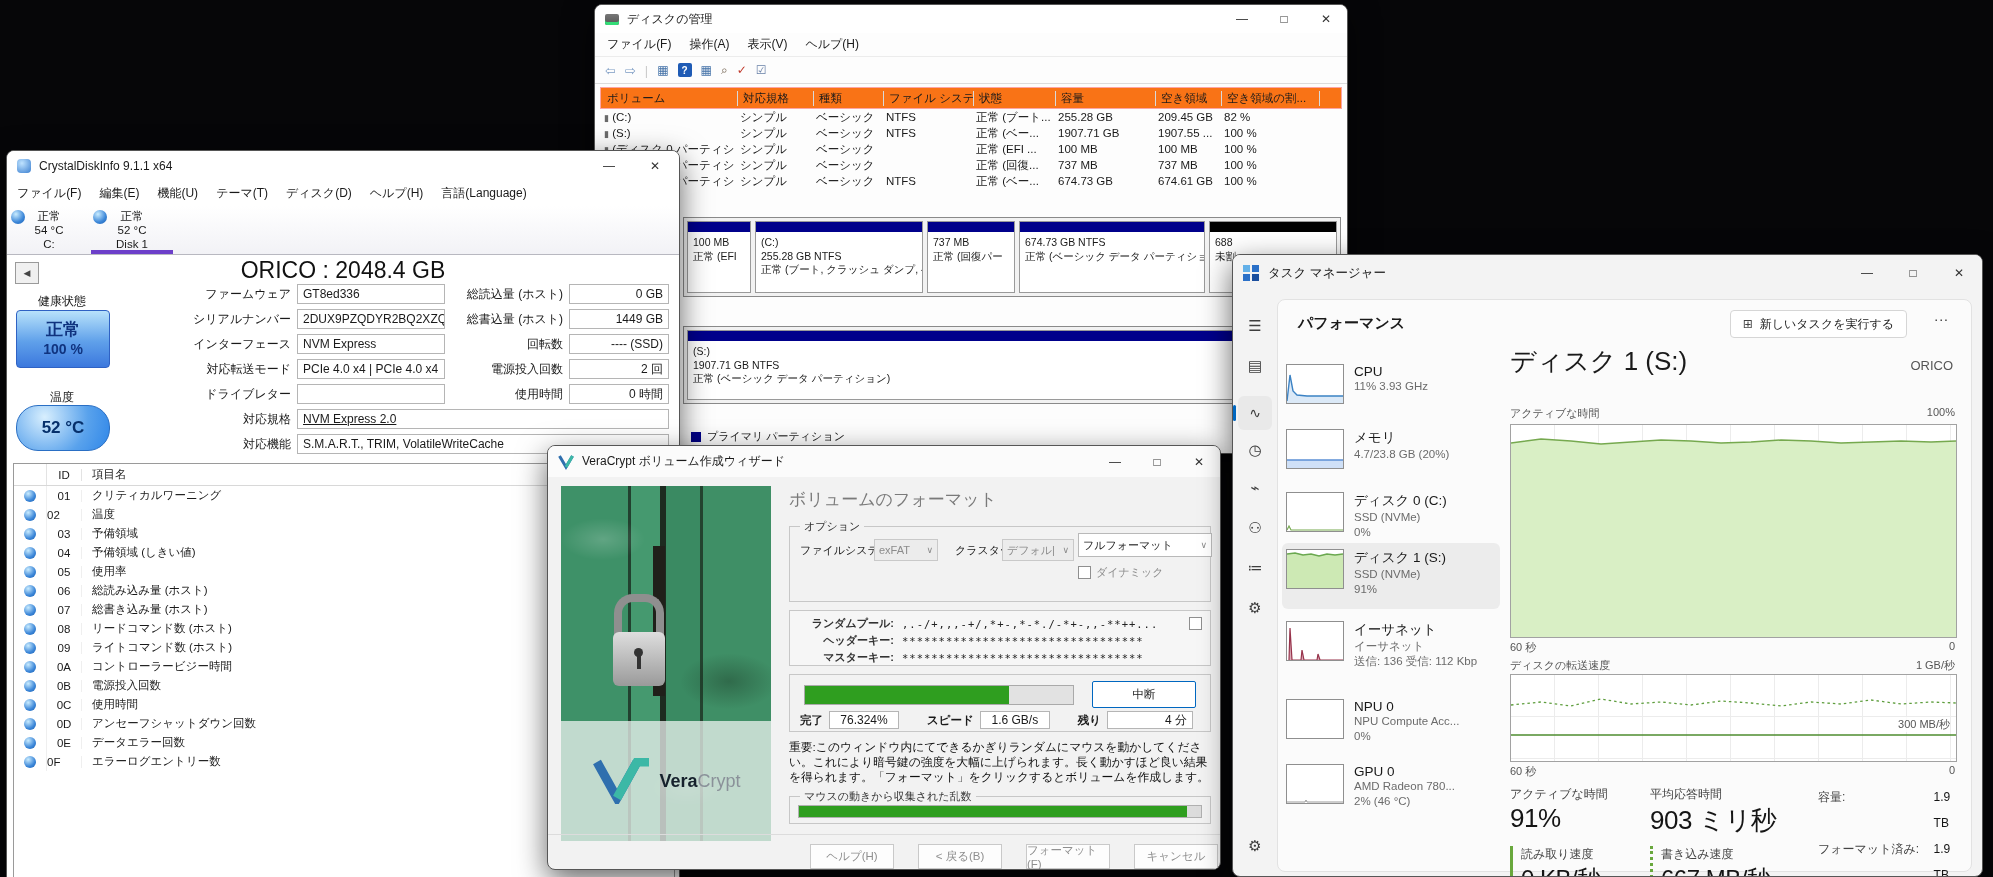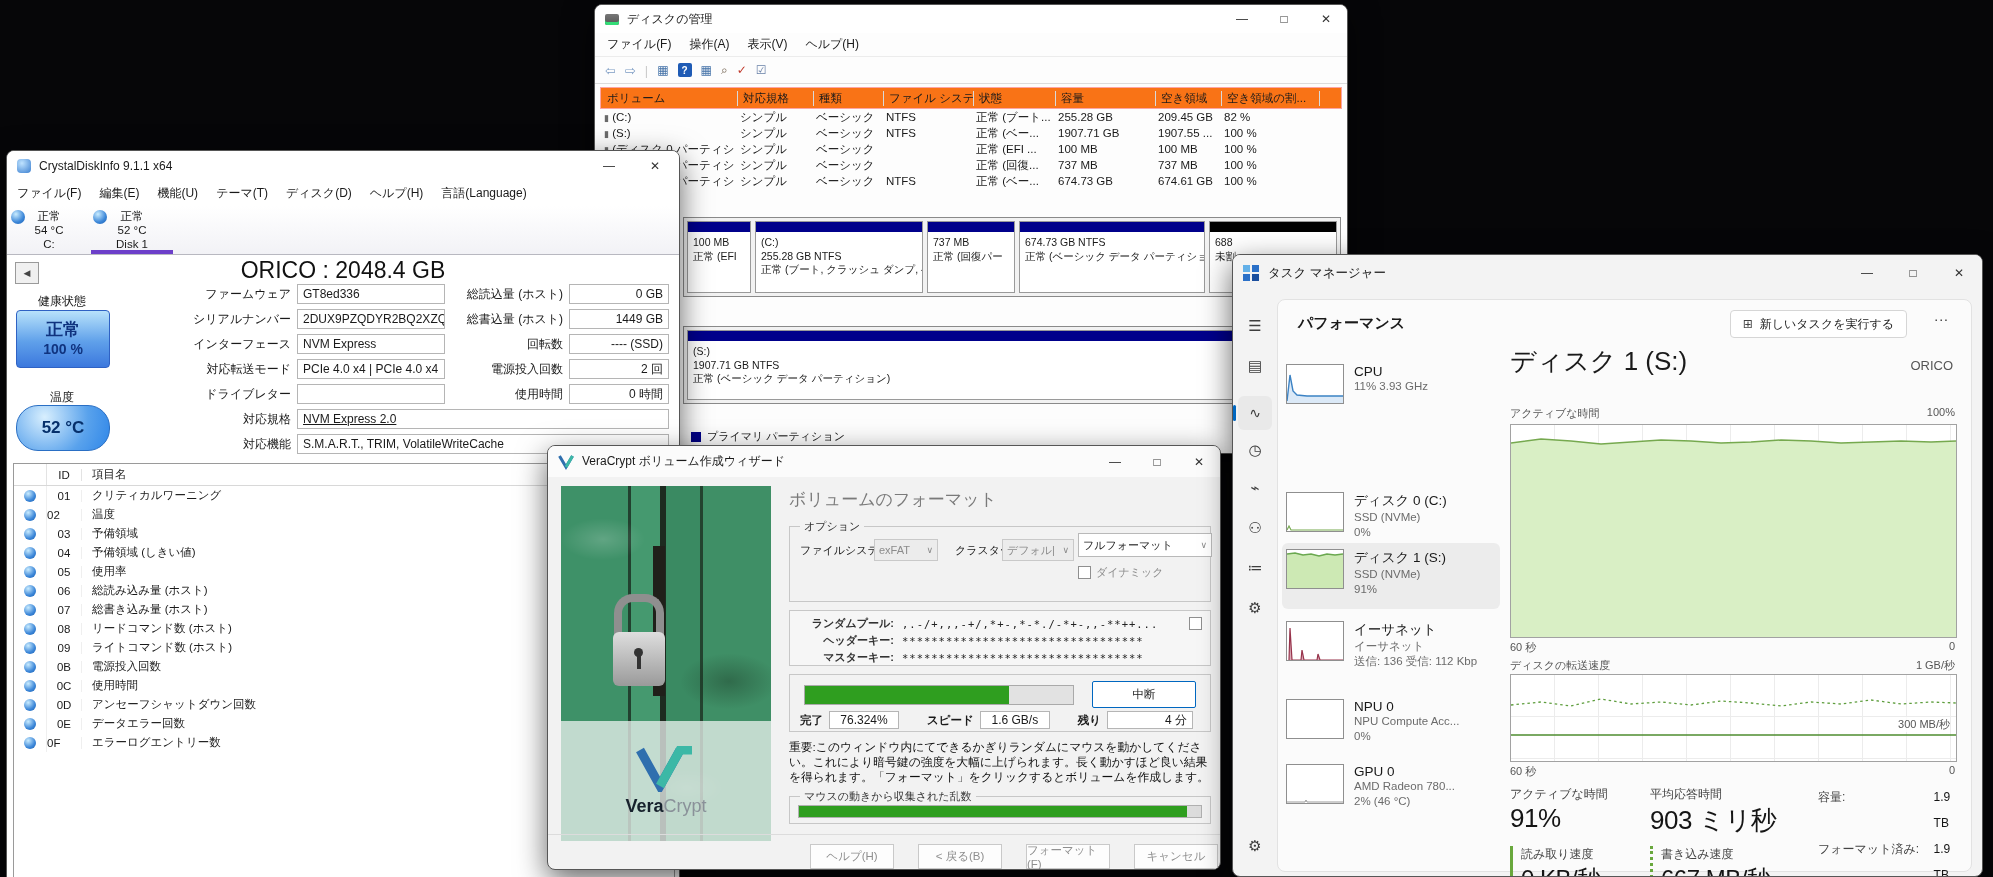--- a/index.html
+++ b/index.html
@@ -353,20 +353,27 @@
             <span style="width:32px;text-align:center;border-right:1px solid #efefef;height:100%;display:flex;align-items:center;justify-content:center;">
               <span class="orb" style="width:12px;height:12px;"></span>
             </span>
             <span style="width:34px;text-align:center;border-right:1px solid #efefef;">09</span>
             <span style="padding-left:10px;">ライトコマンド数 (ホスト)</span>
           </div>
           <div style="display: flex; height: 19px; align-items: center;">
             <span style="width:32px;text-align:center;border-right:1px solid #efefef;height:100%;display:flex;align-items:center;justify-content:center;">
               <span class="orb" style="width:12px;height:12px;"></span>
             </span>
+            <span style="width:34px;text-align:center;border-right:1px solid #efefef;">0A</span>
+            <span style="padding-left:10px;">コントローラービジー時間</span>
+          </div>
+          <div style="display: flex; height: 19px; align-items: center;">
+            <span style="width:32px;text-align:center;border-right:1px solid #efefef;height:100%;display:flex;align-items:center;justify-content:center;">
+              <span class="orb" style="width:12px;height:12px;"></span>
+            </span>
             <span style="width:34px;text-align:center;border-right:1px solid #efefef;">0B</span>
             <span style="padding-left:10px;">電源投入回数</span>
           </div>
           <div style="display: flex; height: 19px; align-items: center;">
             <span style="width:32px;text-align:center;border-right:1px solid #efefef;height:100%;display:flex;align-items:center;justify-content:center;">
               <span class="orb" style="width:12px;height:12px;"></span>
             </span>
             <span style="width:34px;text-align:center;border-right:1px solid #efefef;">0C</span>
             <span style="padding-left:10px;">使用時間</span>
           </div>
@@ -416,21 +423,21 @@
            radial-gradient(ellipse 70px 40px at 80% 55%,rgba(20,40,25,.35),transparent 70%),
            radial-gradient(ellipse 50px 25px at 60% 85%,rgba(255,255,255,.12),transparent 70%);"></div>
       <div style="position:absolute;left:92px;top:60px;width:12px;height:150px;background:#20201a;"></div>
       <div style="position:absolute;left:52px;top:108px;">
         <div style="width:34px;height:36px;border:8px solid #8f8f8f;border-bottom:none;border-radius:19px 19px 0 0;margin:0 auto;"></div>
         <div style="width:52px;height:54px;background:linear-gradient(#dedede,#9a9a9a);border-radius:6px;margin-top:-6px;position:relative;">
           <div style="width:9px;height:9px;background:#333;border-radius:50%;position:absolute;left:21px;top:16px;"></div>
           <div style="width:4px;height:14px;background:#333;position:absolute;left:24px;top:23px;"></div>
         </div>
       </div>
-      <div style="position:absolute;left:0;bottom:0;width:100%;height:120px;background:rgba(238,243,240,.75);display:flex;flex-direction:column;align-items:center;justify-content:center;gap:4px;">
+      <div style="position:absolute;left:0;bottom:0;width:100%;height:120px;background:rgba(238,243,240,.75);display:flex;flex-direction:row;align-items:center;justify-content:center;gap:4px;">
         <svg width="64" height="46" viewBox="0 0 64 46">
           <path d="M6 4 L26 40 L46 4" fill="none" stroke="#2f6fae" stroke-width="9"></path>
           <path d="M26 40 L46 4 L58 4" fill="none" stroke="#3cb8a6" stroke-width="9"></path>
         </svg>
         <div style="font-size:18px;"><span style="font-weight:bold;color:#16212c;">Vera</span><span style="color:#8a9199;">Crypt</span></div>
       </div>
     </div>
 
     <div style="position:absolute;left:241px;top:42px;font-size:17px;color:#7a7a7a;">ボリュームのフォーマット</div>
 
@@ -555,20 +562,30 @@
       <div class="sbitem" style="top:64px;">
         <svg class="thumb" viewBox="0 0 56 38">
             <polygon points="0,36 3,10 6,26 10,30 20,31 56,31 56,38 0,38" fill="#dbe9f7"></polygon>
             <polyline points="0,36 3,10 6,26 10,30 20,31 56,31" fill="none" stroke="#3b82c4" stroke-width="1.4"></polyline>
           </svg>
         <div>
             <div class="sbname">CPU</div>
             <div class="sbsub">11% 3.93 GHz</div>
           </div>
       </div>
+      <div class="sbitem" style="top:129px;">
+        <svg class="thumb" viewBox="0 0 56 38">
+            <rect x="0" y="30" width="56" height="8" fill="#cfe0f7"></rect>
+            <line x1="0" y1="30" x2="56" y2="30" stroke="#5b8fd4" stroke-width="1.4"></line>
+          </svg>
+        <div>
+            <div class="sbname">メモリ</div>
+            <div class="sbsub">4.7/23.8 GB (20%)</div>
+          </div>
+      </div>
       <div class="sbitem" style="top:192px;">
         <svg class="thumb" viewBox="0 0 56 38">
             <polyline points="0,37 2,33 4,37 56,37" fill="none" stroke="#76a94f" stroke-width="1.2"></polyline>
           </svg>
         <div>
             <div class="sbname">ディスク 0 (C:)</div>
             <div class="sbsub">SSD (NVMe)</div>
             <div class="sbsub">0%</div>
           </div>
       </div>

